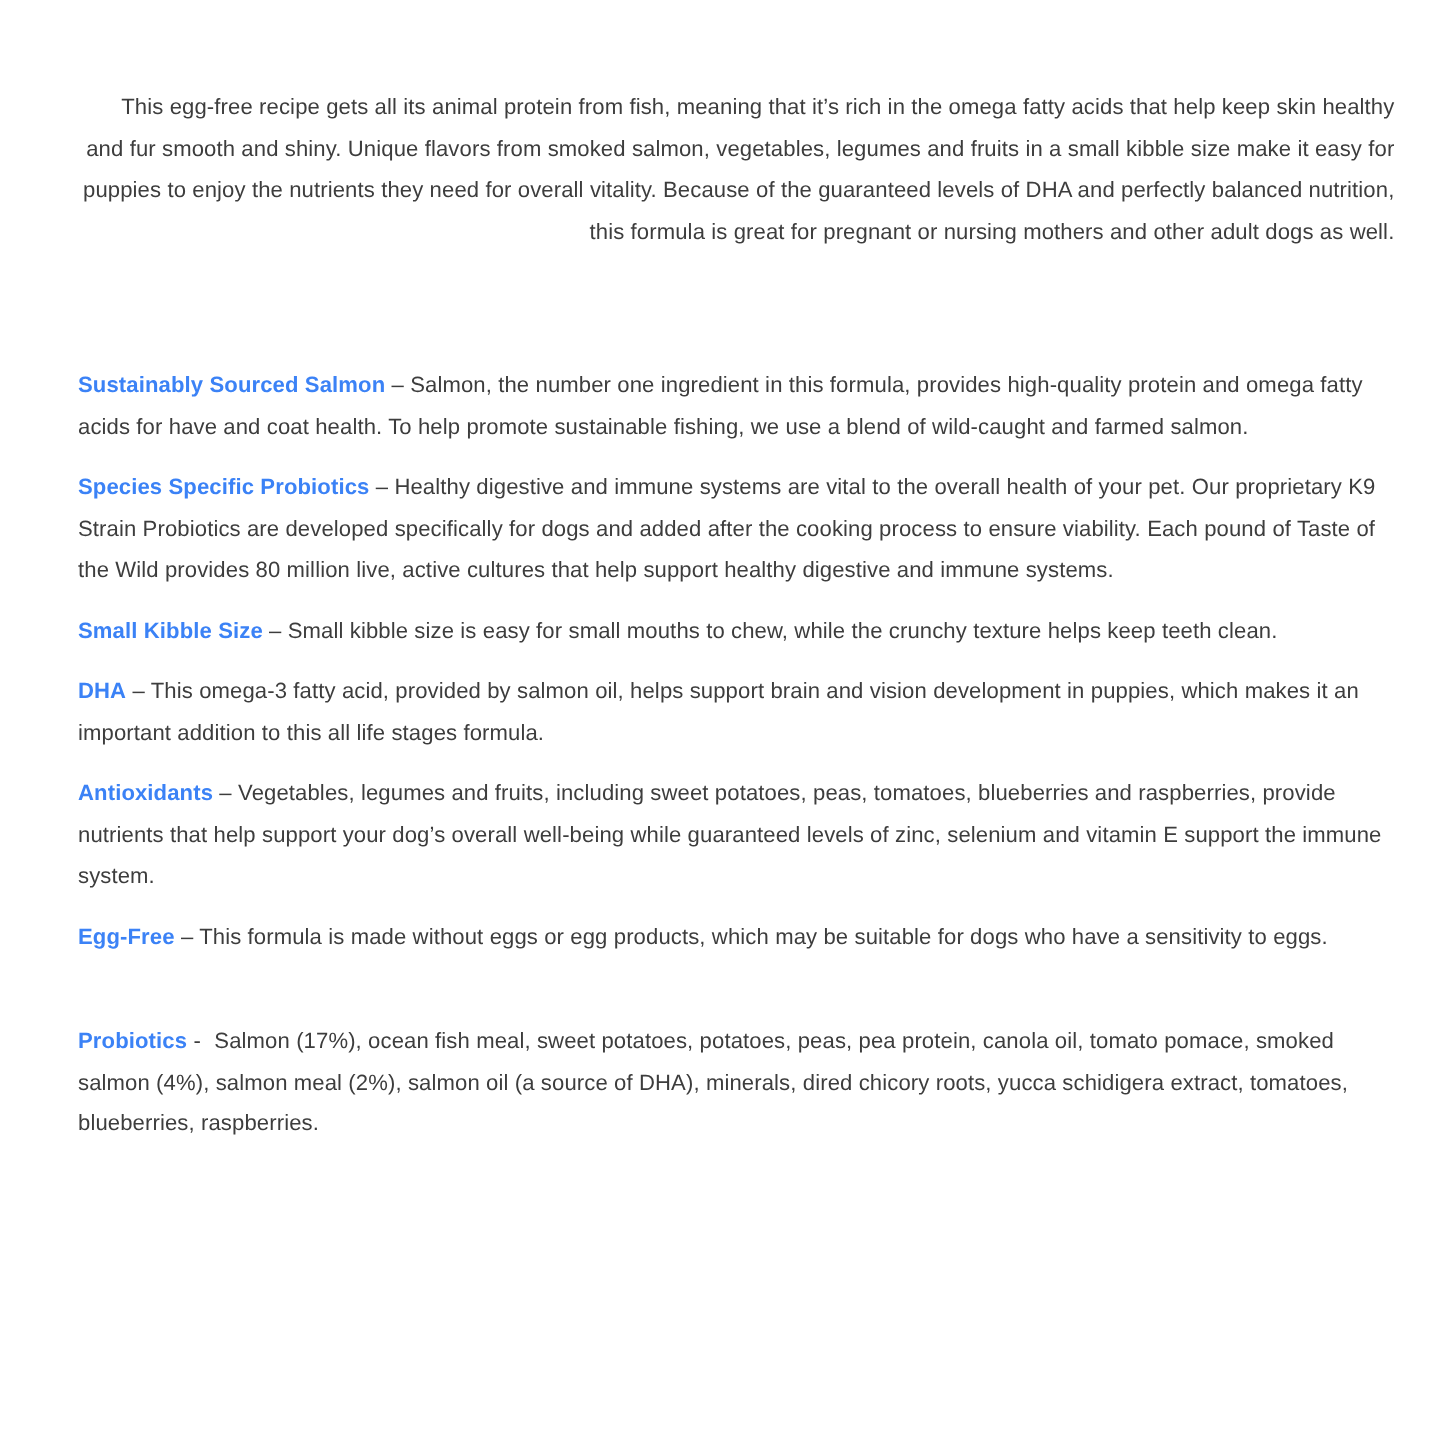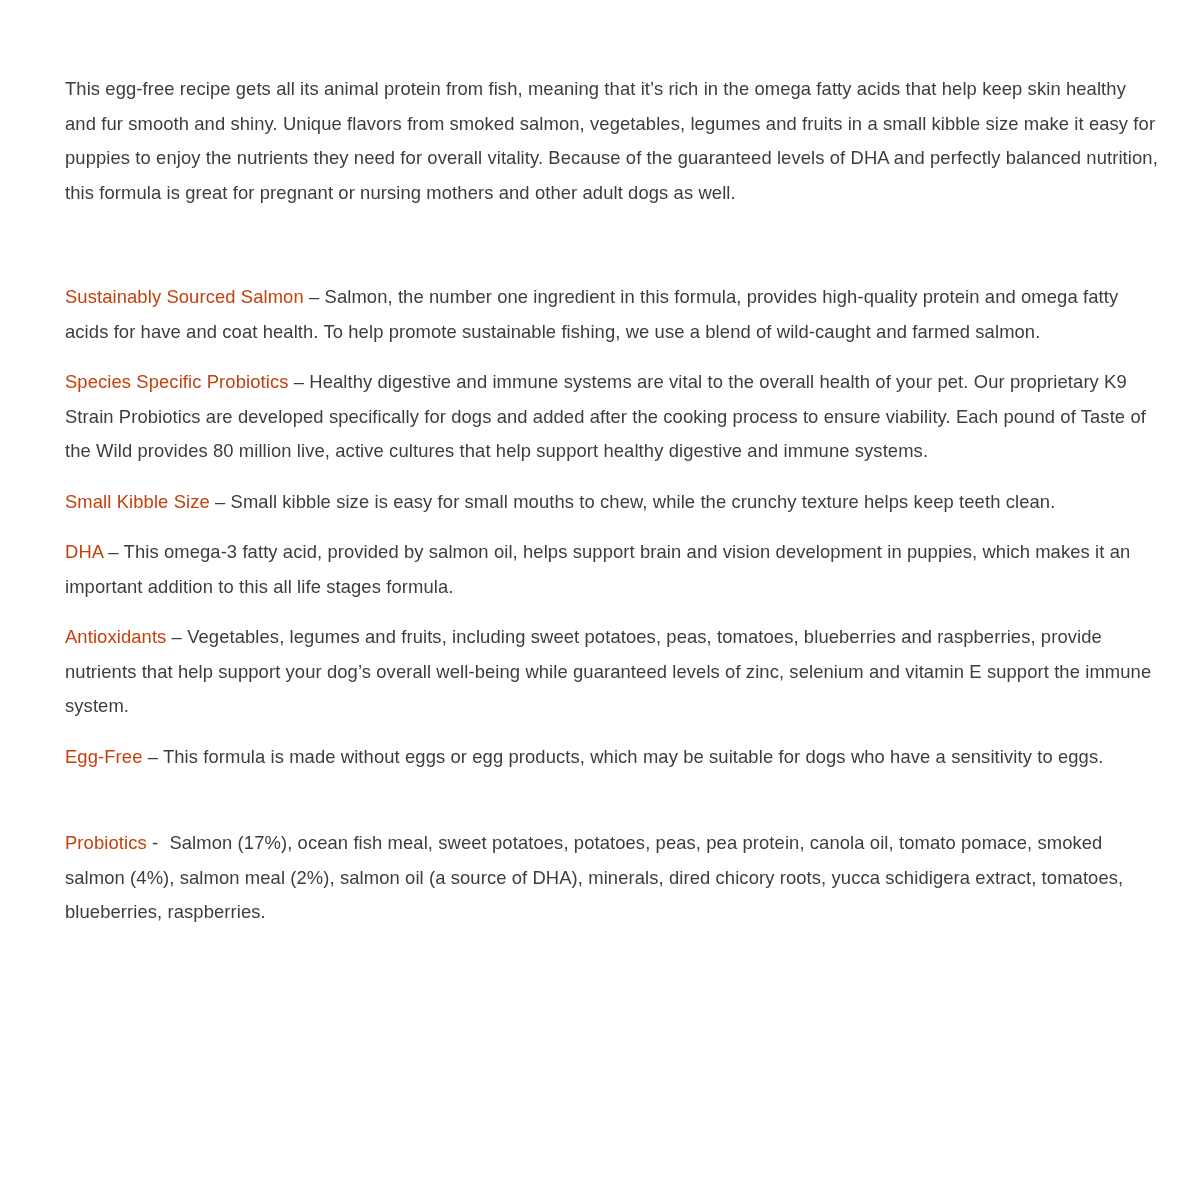--- a/index.html
+++ b/index.html
@@ -16,31 +16,32 @@
     padding: 72px 40px 40px 65px;
   }
   .content {
     width: 1097px;
     color: #3d3d3d;
     font-size: 18.4px;
     line-height: 34.5px;
     letter-spacing: 0.1px;
   }
   p.intro {
-    margin-bottom: 70px;
+    margin-bottom: 94px;
+    text-align: right;
   }
   p.feature {
     margin-bottom: 16px;
   }
   p.ingredients {
     margin-top: 52px;
   }
   strong.lead {
-    color: #c2410c;
-    font-weight: normal;
+    color: #3b82f6;
+    font-weight: bold;
   }
   .sep {
     color: #3d3d3d;
   }
   p.ingredients .sep {
     margin-right: 6px;
   }
 </style>
 </head>
 <body>

